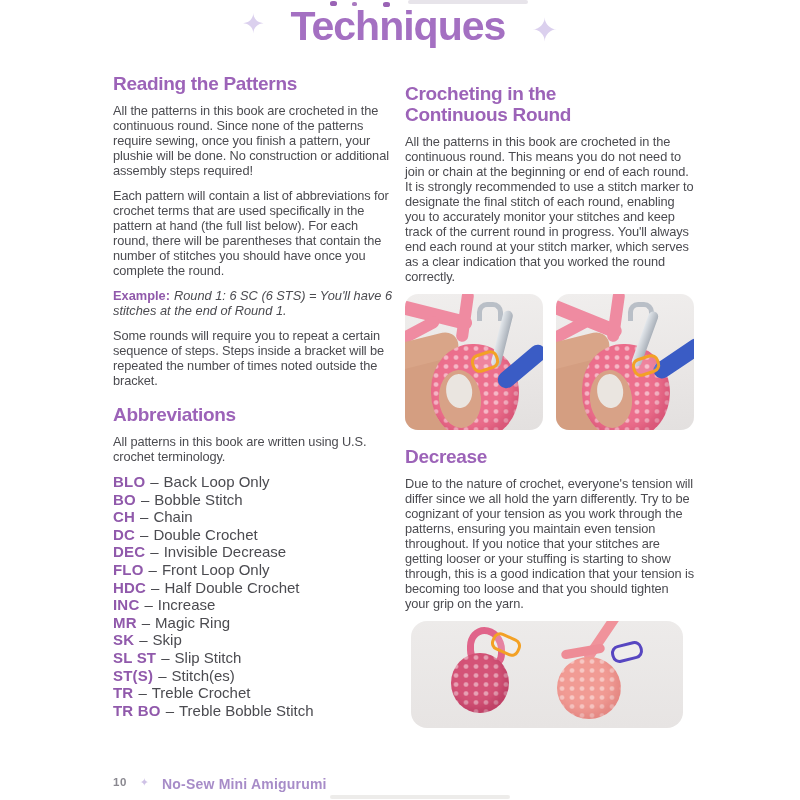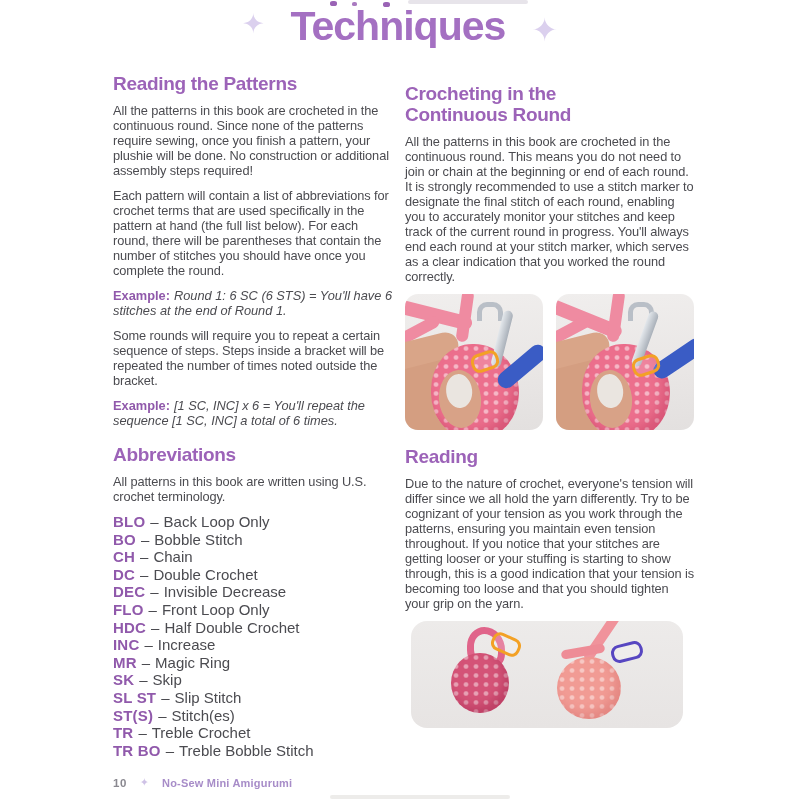--- a/index.html
+++ b/index.html
@@ -95,25 +95,25 @@
   .t-strand2{position:absolute;left:150px;top:26px;width:44px;height:9px;background:#ee8c96;border-radius:5px;transform:rotate(-10deg);}
   .t-marker-orange{position:absolute;left:80px;top:14px;width:24px;height:13px;border:3.5px solid #f3a125;border-radius:8px;transform:rotate(24deg);background:rgba(255,255,255,.2);}
   .t-marker-purple{position:absolute;left:200px;top:22px;width:26px;height:12px;border:3.5px solid #5746c1;border-radius:8px;transform:rotate(-14deg);background:rgba(255,255,255,.2);}
   .caption{
     font-size:12.3px;line-height:15px;font-style:italic;color:#55555a;
     margin:11px 0 0 10px;max-width:272px;letter-spacing:-0.1px;
   }
 
   
   .footer{
-    position:absolute;left:113px;top:776px;display:flex;align-items:center;gap:13px;
+    position:absolute;left:113px;top:776px;display:flex;align-items:flex-start;gap:13px;
   }
   .footer .pgnum{font-size:11.5px;font-weight:bold;color:#8a8890;letter-spacing:0.5px;}
   .footer .f-sparkle{font-size:11px;color:#cfc2e6;}
-  .footer .booktitle{font-size:11px;font-weight:bold;color:#a78cc8;letter-spacing:0.2px;}
+  .footer .booktitle{font-size:14px;font-weight:bold;color:#a78cc8;letter-spacing:0.2px;}
 
   
   .bottom-frag{position:absolute;left:330px;top:795px;width:180px;height:4px;background:#d8d4d0;opacity:.45;border-radius:2px;}
 </style>
 </head>
 <body>
 
 <div class="top-frag frag-a"></div>
 <div class="top-frag frag-b"></div>
 <div class="top-frag frag-c"></div>
@@ -131,23 +131,20 @@
 
   <p>All the patterns in this book are crocheted in the continuous round. Since none of the patterns require sewing, once you finish a pattern, your plushie will be done. No construction or additional assembly steps required!</p>
   <p>Each pattern will contain a list of abbreviations for crochet terms that are used specifically in the pattern at hand (the full list below). For each round, there will be parentheses that contain the number of stitches you should have once you complete the round.</p>
 
   <div class="example">
     <span class="ex-label">Example:</span><span class="ex-text">Round 1: 6 SC (6 STS) = You'll have 6 stitches at the end of Round 1.</span>
   </div>
 
   <p>Some rounds will require you to repeat a certain sequence of steps. Steps inside a bracket will be repeated the number of times noted outside the bracket.</p>
 
-  <div class="example">
-    <span class="ex-label">Example:</span><span class="ex-text">[1 SC, INC] x 6 = You'll repeat the sequence [1 SC, INC] a total of 6 times.</span>
-  </div>
 
   <h2 class="h-abbrev">Abbreviations</h2>
 
   <p>All patterns in this book are written using U.S. crochet terminology.</p>
 
   <div class="abbr-list">
 
       <div class="abbr-row">
         <span class="abbr-code">BLO</span><span class="abbr-dash">–</span><span class="abbr-meaning">Back Loop Only</span>
       </div>
@@ -240,21 +237,21 @@
       <div class="p-hookhead"></div>
       <div class="p-rod"></div>
       <div class="p-handle"></div>
       <div class="p-marker"></div>
       <div class="p-thumb">
           <div class="p-nail"></div>
         </div>
     </div>
   </div>
 
-  <h2 class="h-abbrev">Reading</h2>
+  <h2 class="h-abbrev">Decrease</h2>
 
   <p>Due to the nature of crochet, everyone's tension will differ since we all hold the yarn differently. Try to be cognizant of your tension as you work through the patterns, ensuring you maintain even tension throughout. If you notice that your stitches are getting looser or your stuffing is starting to show through, this is a good indication that your tension is becoming too loose and that you should tighten your grip on the yarn.</p>
 
   <div class="tension-photo">
     <div class="t-loop"></div>
     <div class="t-strand"></div>
     <div class="t-strand2"></div>
     <div class="t-ball dark"></div>
     <div class="t-ball light"></div>
     <div class="t-marker-orange"></div>

